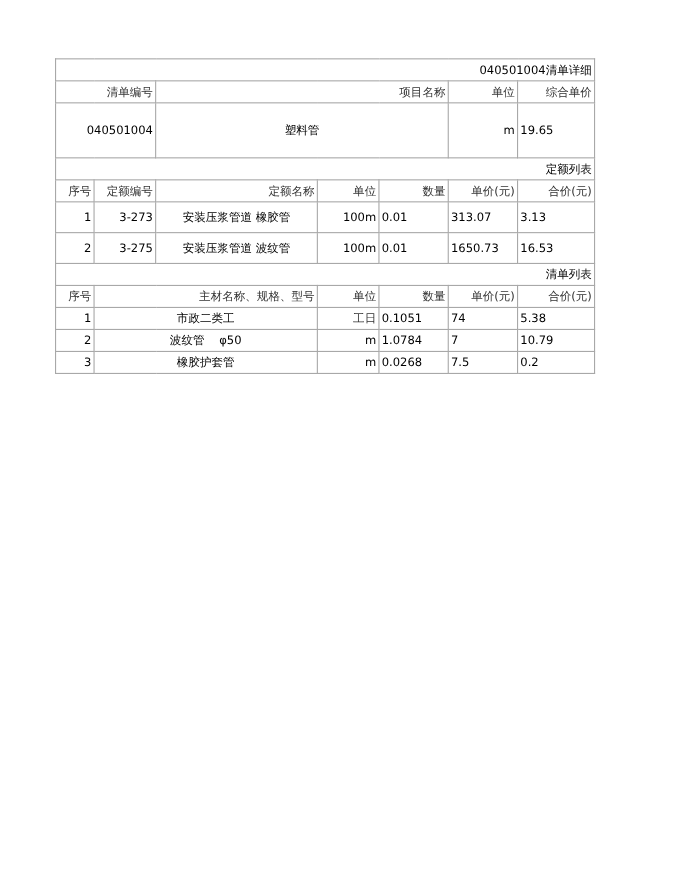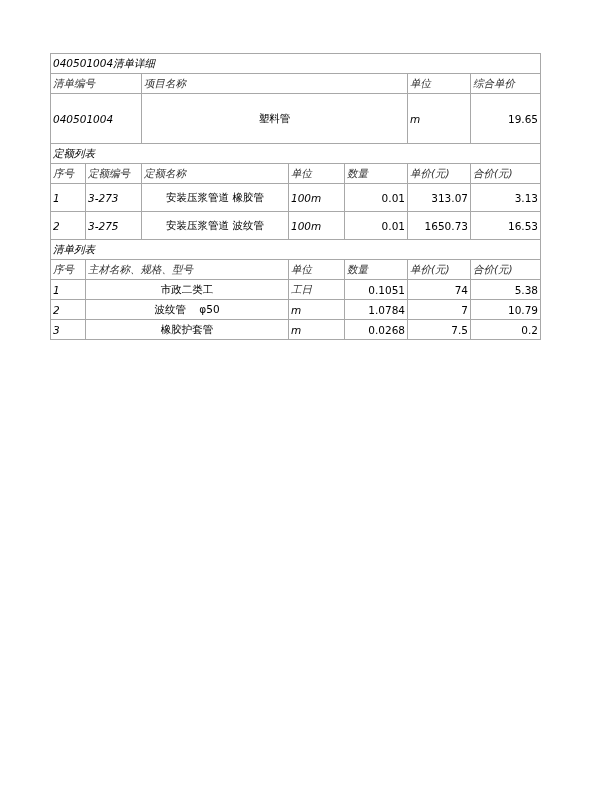--- a/index.html
+++ b/index.html
@@ -1,20 +1,20 @@
 <!DOCTYPE html>
 <html><head>
 <meta charset="utf-8">
 <style>
   html, body { margin:0; padding:0; background:#ffffff; }
   body { width:612px; height:792px; position:relative; font-family:"DejaVu Sans","Liberation Sans",sans-serif; font-size:10.5px; color:#000; }
   table { position:absolute; left:50px; top:53px; width:491px; border-collapse:collapse; table-layout:fixed; }
   td { border:1px solid #a8a8a8; padding:0 2px; white-space:nowrap; overflow:hidden; }
-  td.c { text-align:left;font-style:italic; }
-  td.r { text-align:right; }
+  td.c { text-align:right; }
+  td.r { text-align:left; }
   td.l { text-align:center; }
   td.cn { color:#333;margin-left:44px; }
   tr.h20 td { height:19px; }
   tr.h50 td { height:49px; }
   tr.h28 td { height:27px; }
 </style>
 </head>
 <body>
 
 <table>

